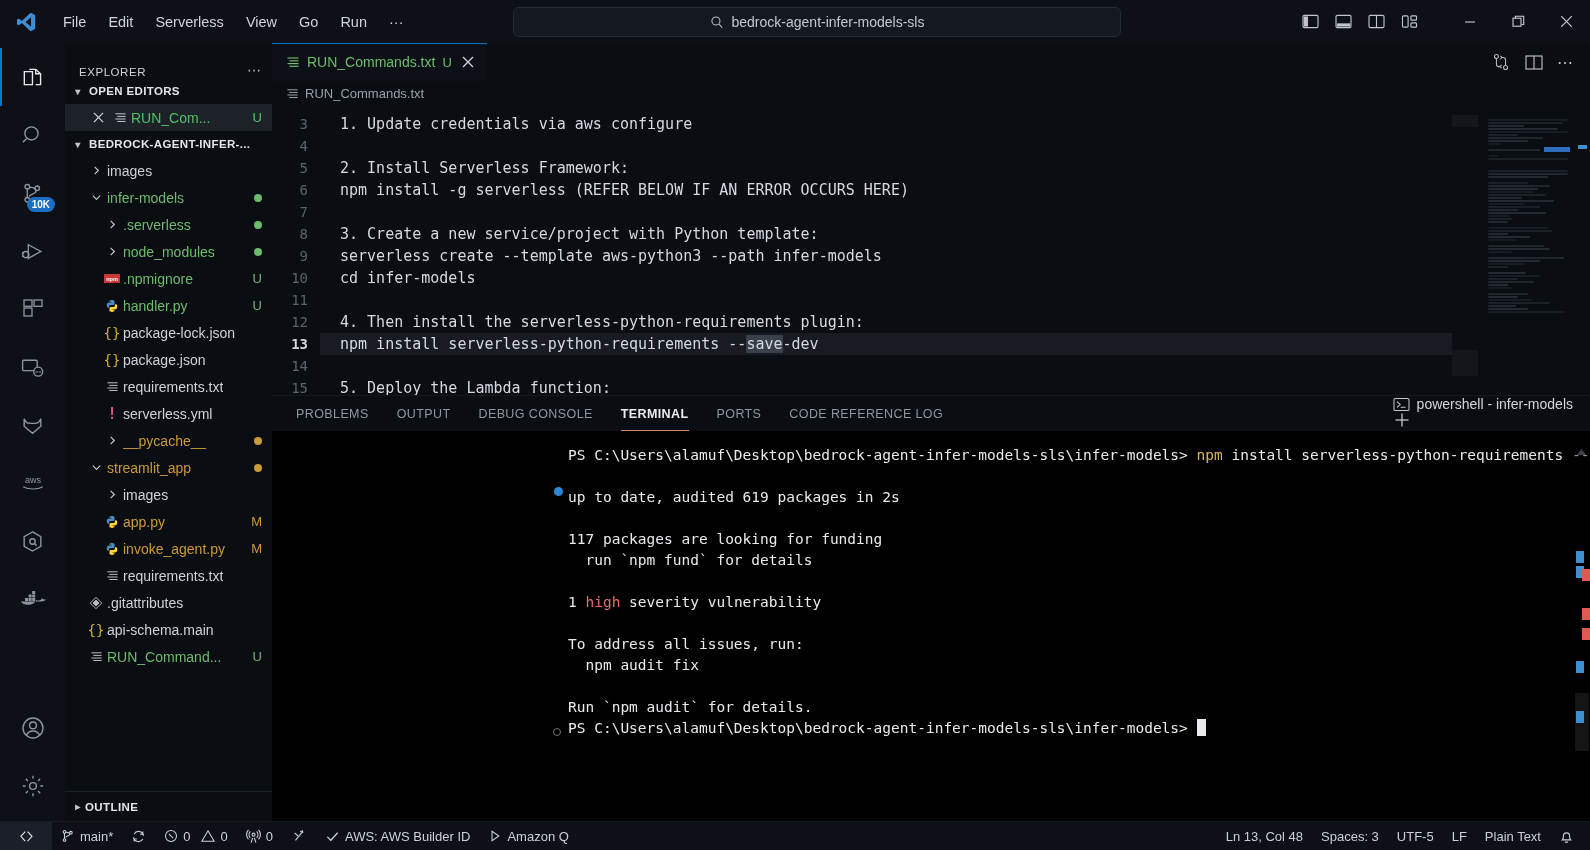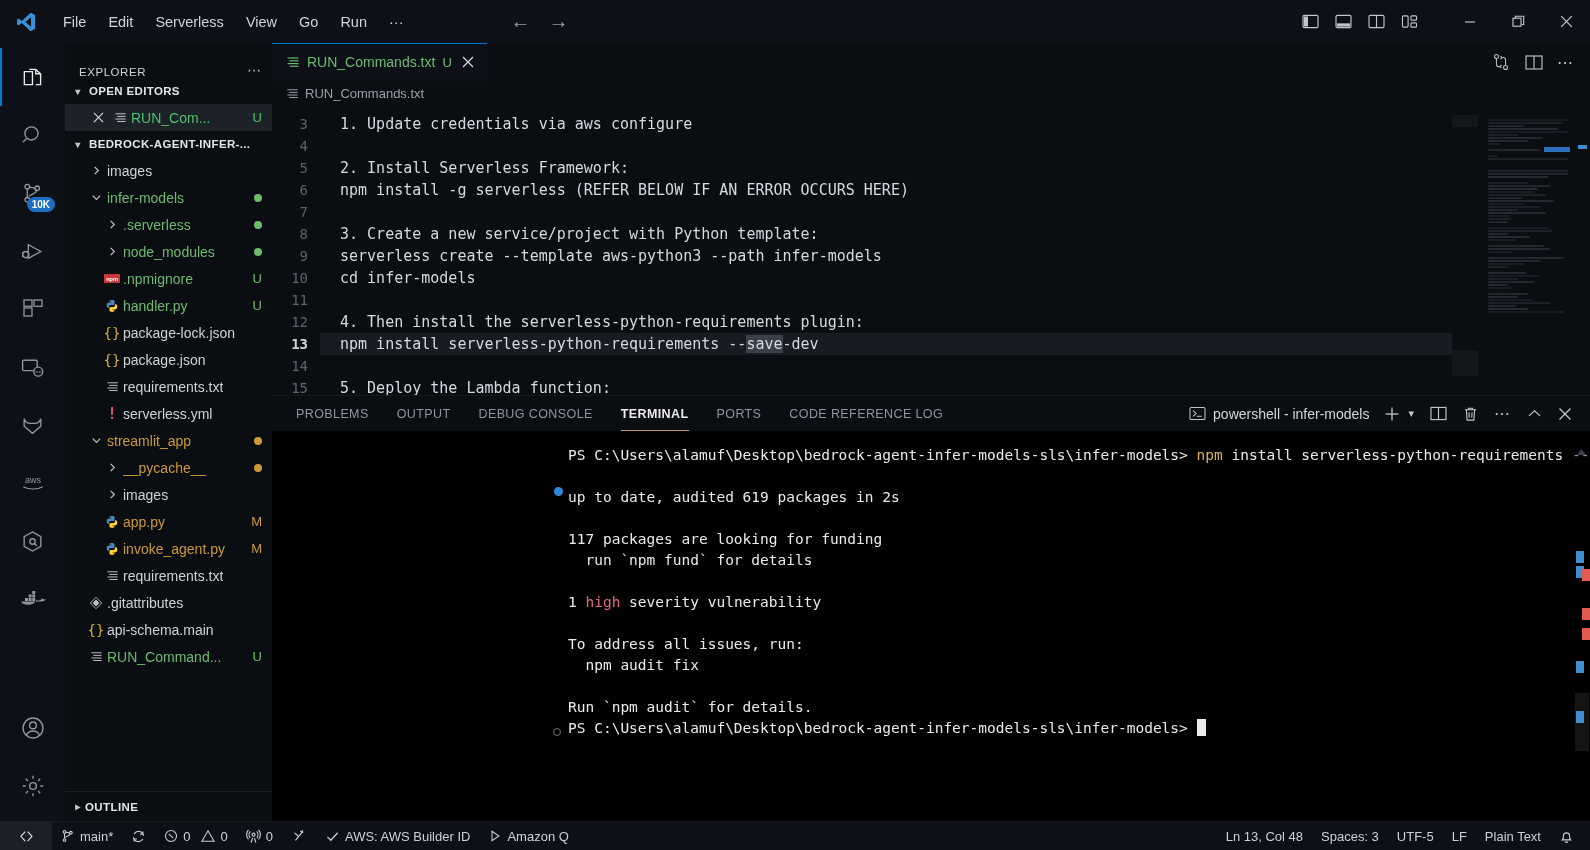--- a/index.html
+++ b/index.html
@@ -131,21 +131,21 @@
   .panel-tabs { height: 35px; display: flex; align-items: stretch; background: #0a0d12; }
   .ptab {
     display: flex; align-items: center; padding: 0 14px; font-size: 12.5px; letter-spacing: .4px;
     color: #9096a0; position: relative;
   }
   .ptab:first-child { margin-left: 10px; }
   .ptab.active { color: #e9ebee; font-weight: bold; }
   .ptab.active::after {
     content: ""; position: absolute; left: 14px; right: 14px; bottom: 0; height: 1.5px; background: #c98d6e;
   }
-  .panel-right { margin-left: auto; display: flex; align-items: center; gap: 0; padding-right: 10px; color: #c3c7cd; }
+  .panel-right { margin-left: auto; display: flex; gap: 0; padding-right: 10px; color: #c3c7cd; flex-direction: column; }
   .pr-item { display: flex; align-items: center; gap: 7px; padding: 0 7px; font-size: 14px; color: #d3d6db; }
   .pr-ic { padding: 0 8px; display: flex; align-items: center; color: #c3c7cd; font-size: 15px; }
 
   .terminal { flex: 1; position: relative; background: #000000; padding: 14px 0 0 0; overflow: hidden; }
   .tline {
     height: 21px; line-height: 21px; font-family: "DejaVu Sans Mono", monospace; font-size: 14.5px;
     color: #e8eaed; white-space: pre; padding-left: 296px;
   }
   .tl-yellow { color: #d7b55a; }
   .tl-dim { color: #8d9198; }
@@ -191,20 +191,31 @@
       <div class="menu-item">Edit</div>
       <div class="menu-item">Serverless</div>
       <div class="menu-item">View</div>
       <div class="menu-item">Go</div>
       <div class="menu-item">Run</div>
       <div class="menu-item">···</div>
     </div>
     <div class="nav-arrows">
       <span>←</span>
       <span>→</span>
+    </div>
+    <div class="qinput-wrap">
+      <div class="qinput">
+        <span>
+          <svg width="14" height="14" viewBox="0 0 16 16">
+              <circle cx="6.8" cy="6.8" r="4.6" fill="none" stroke="#b9bdc3" stroke-width="1.2"></circle>
+              <line x1="10.2" y1="10.4" x2="14" y2="14.3" stroke="#b9bdc3" stroke-width="1.2"></line>
+            </svg>
+        </span>
+        <span>bedrock-agent-infer-models-sls</span>
+      </div>
     </div>
     <div class="titlebar-right">
       <div class="layout-icons">
         <span class="li">
           <svg width="17" height="15" viewBox="0 0 18 16">
               <rect x="1" y="1.5" width="16" height="13" rx="1.5" fill="none" stroke="#c2c6cc" stroke-width="1.2"></rect>
               <rect x="2" y="2.6" width="4.3" height="10.8" fill="#c2c6cc"></rect>
             </svg>
         </span>
         <span class="li">
@@ -459,36 +470,36 @@
               </svg>
             </span>
             <span class="nm" style="color: rgb(207, 210, 215);">requirements.txt</span>
           </div>
           <div class="row" style="padding-left: 36px;">
             <span class="ic">
               <span style="color:#e0557a;font-family:'DejaVu Sans Mono',monospace;font-size:15px;font-weight:bold;">!</span>
             </span>
             <span class="nm" style="color: rgb(207, 210, 215);">serverless.yml</span>
           </div>
+          <div class="row" style="padding-left: 36px;">
+            <span class="ic">
+              <svg width="11" height="11" viewBox="0 0 12 12" fill="none" stroke="#c2c5ca" stroke-width="1.3">
+                <path d="M4 2 8 6l-4 4"></path>
+              </svg>
+            </span>
+            <span class="nm" style="color: rgb(204, 154, 54);">__pycache__</span>
+            <span class="badge" style="color: rgb(204, 154, 54);"><span class="dot" style="background:#cc9a36"></span></span>
+          </div>
           <div class="row" style="padding-left: 20px;">
             <span class="ic">
               <svg width="11" height="11" viewBox="0 0 12 12" fill="none" stroke="#c2c5ca" stroke-width="1.3">
                 <path d="M2 4 6 8l4-4"></path>
               </svg>
             </span>
             <span class="nm" style="color: rgb(204, 154, 54);">streamlit_app</span>
-            <span class="badge" style="color: rgb(204, 154, 54);"><span class="dot" style="background:#cc9a36"></span></span>
-          </div>
-          <div class="row" style="padding-left: 36px;">
-            <span class="ic">
-              <svg width="11" height="11" viewBox="0 0 12 12" fill="none" stroke="#c2c5ca" stroke-width="1.3">
-                <path d="M4 2 8 6l-4 4"></path>
-              </svg>
-            </span>
-            <span class="nm" style="color: rgb(204, 154, 54);">__pycache__</span>
             <span class="badge" style="color: rgb(204, 154, 54);"><span class="dot" style="background:#cc9a36"></span></span>
           </div>
           <div class="row" style="padding-left: 36px;">
             <span class="ic">
               <svg width="11" height="11" viewBox="0 0 12 12" fill="none" stroke="#c2c5ca" stroke-width="1.3">
                 <path d="M4 2 8 6l-4 4"></path>
               </svg>
             </span>
             <span class="nm" style="color: rgb(207, 210, 215);">images</span>
           </div>

